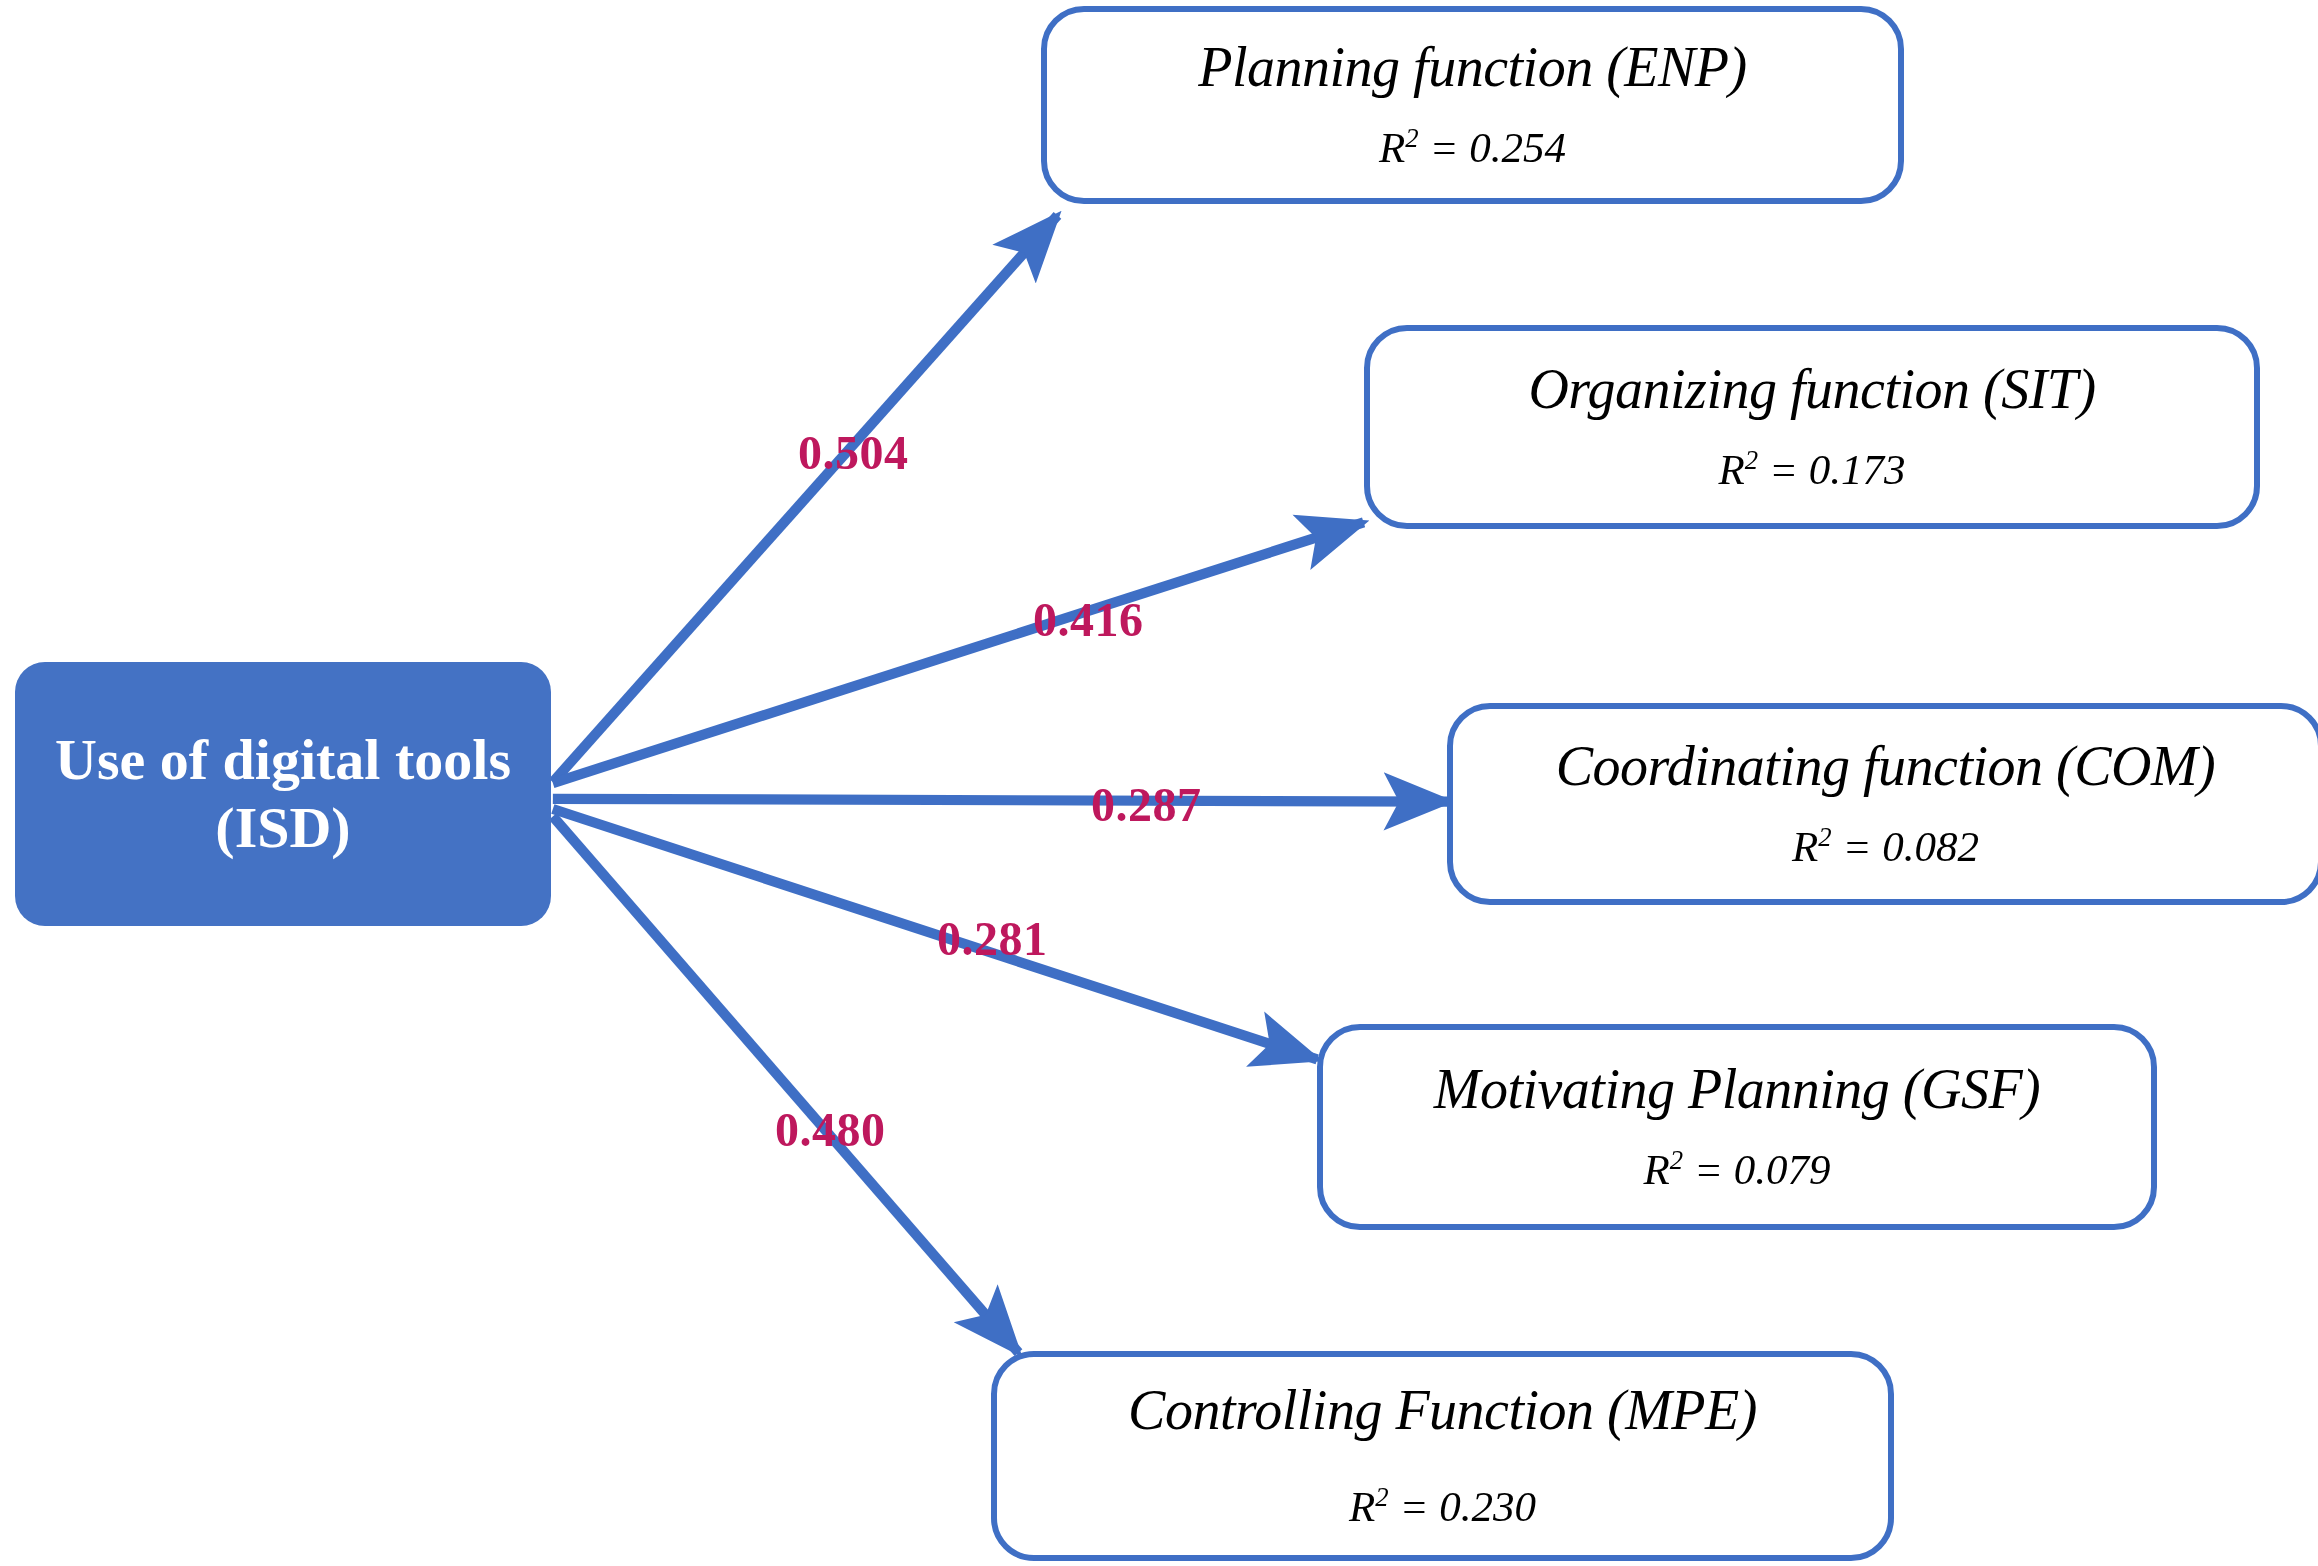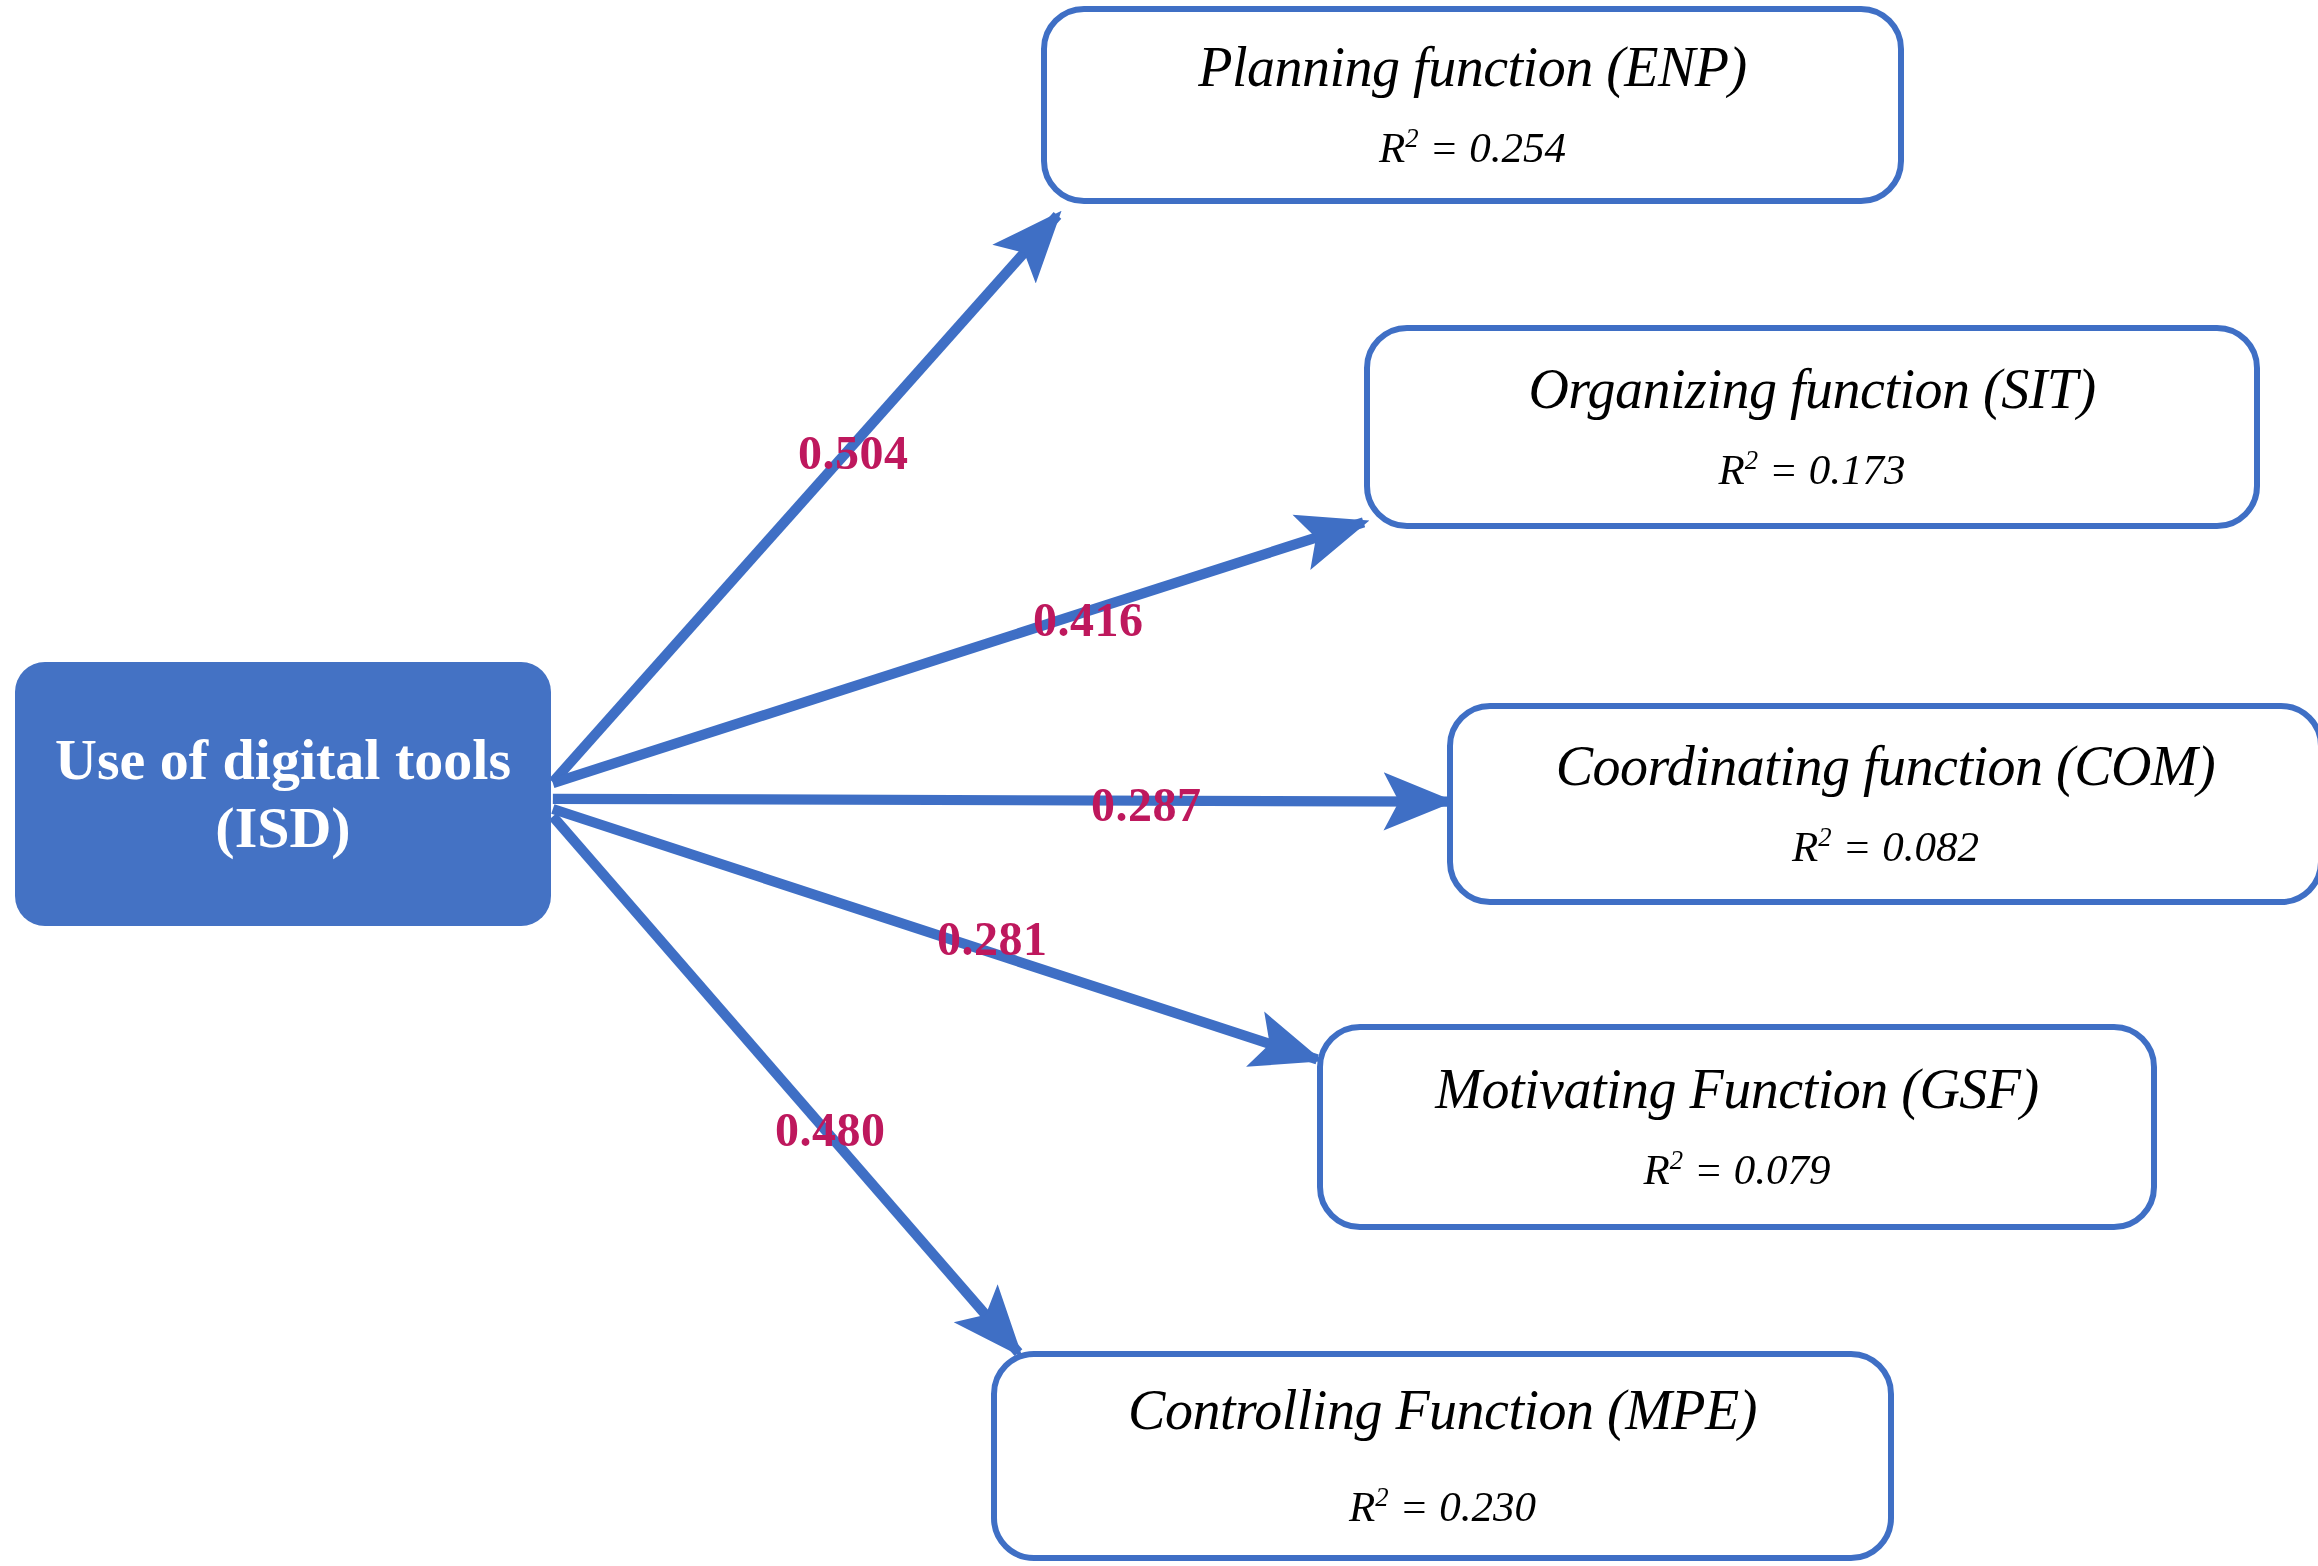--- a/index.html
+++ b/index.html
@@ -137,21 +137,21 @@
 
   <div class="node-target" style="left:1447px; top:703px; width:877px; height:202px;">
     <div class="title">Coordinating function (COM)</div>
     <div class="r2">
       <span>R</span><sup>2</sup>
       <span>= 0.082</span>
     </div>
   </div>
 
   <div class="node-target" style="left:1317px; top:1024px; width:840px; height:206px;">
-    <div class="title">Motivating Function (GSF)</div>
+    <div class="title">Motivating Planning (GSF)</div>
     <div class="r2">
       <span>R</span><sup>2</sup>
       <span>= 0.079</span>
     </div>
   </div>
 
   <div class="node-target" style="left:991px; top:1351px; width:903px; height:210px;gap:16px;">
     <div class="title">Controlling Function (MPE)</div>
     <div class="r2">
       <span>R</span><sup>2</sup>

